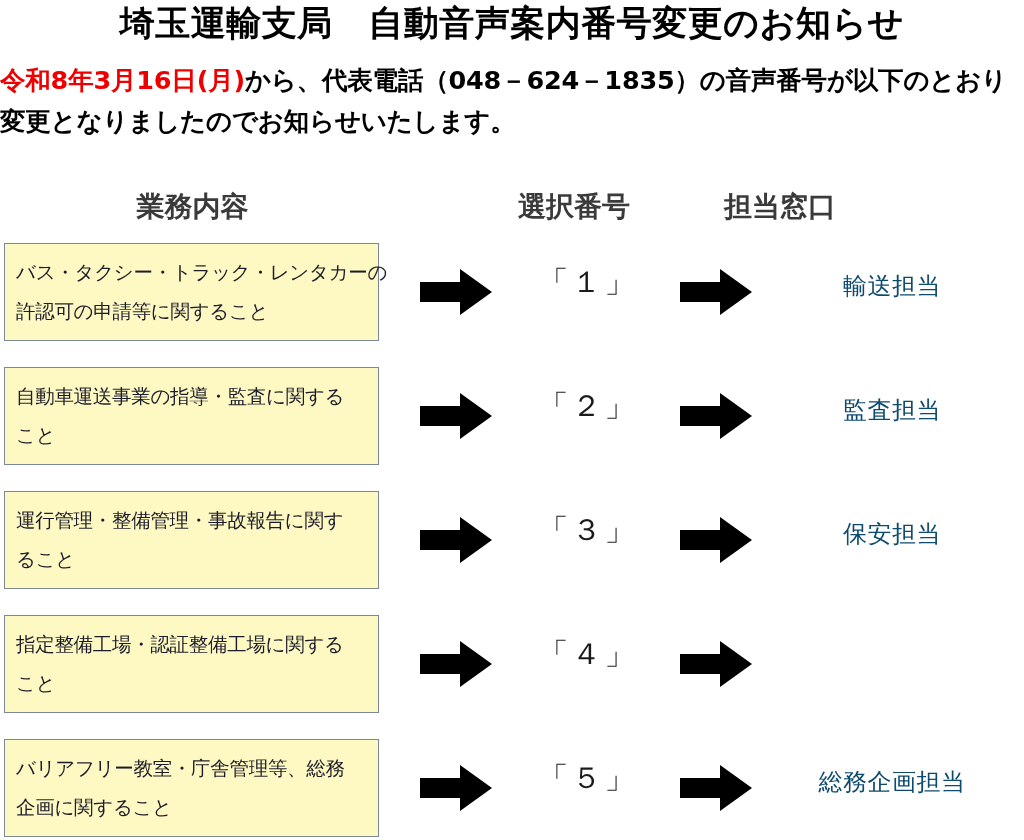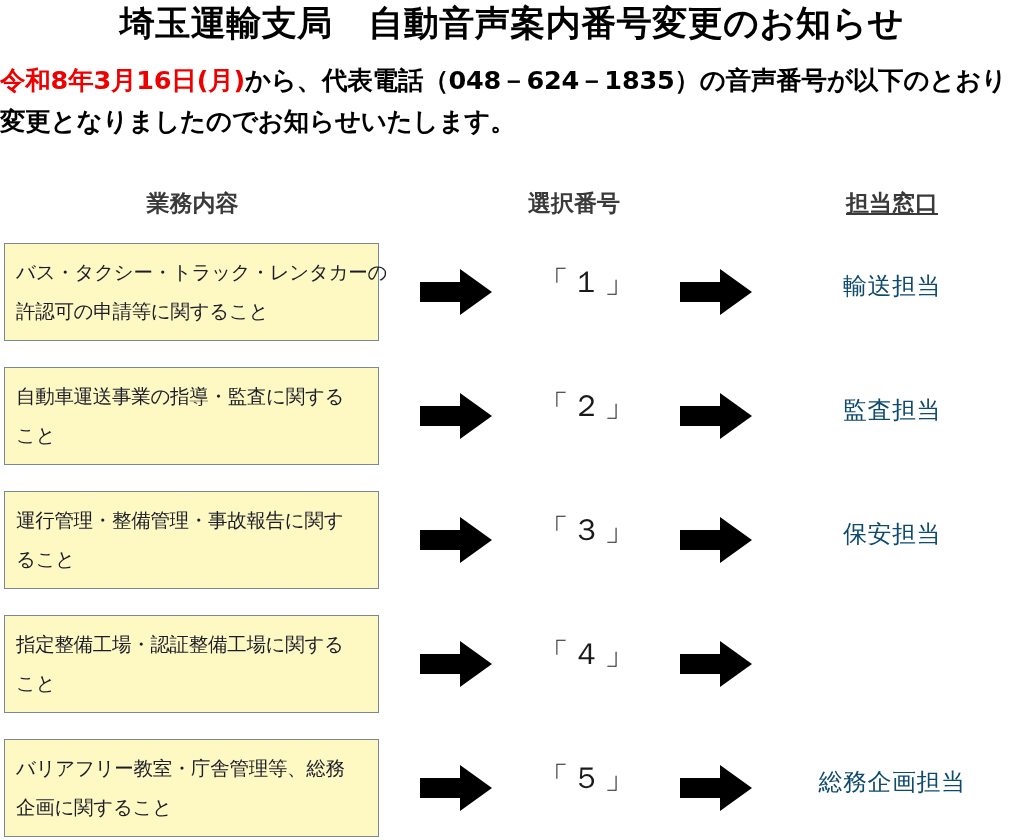--- a/index.html
+++ b/index.html
@@ -49,28 +49,28 @@
   
   .col-headers {
     position: absolute;
     top: 188px;
     left: 0;
     width: 1024px;
     height: 34px;
   }
   .col-head {
     position: absolute;
-    font-size: 23px;
+    font-size: 28px;
     font-weight: 600;
     color: #3a3a3a;
     white-space: nowrap;
   }
   .col-head.c1 { left: 0;   width: 385px; text-align: center; }
   .col-head.c2 { left: 449px; width: 250px; text-align: center; }
-  .col-head.c3 { left: 760px; width: 264px; text-align: center; text-decoration: underline; }
+  .col-head.c3 { left: 724px; width: 264px; text-align: left; }
 
   
   .rows {
     position: absolute;
     top: 240px;
     left: 0;
     width: 1024px;
   }
   .row {
     position: relative;

